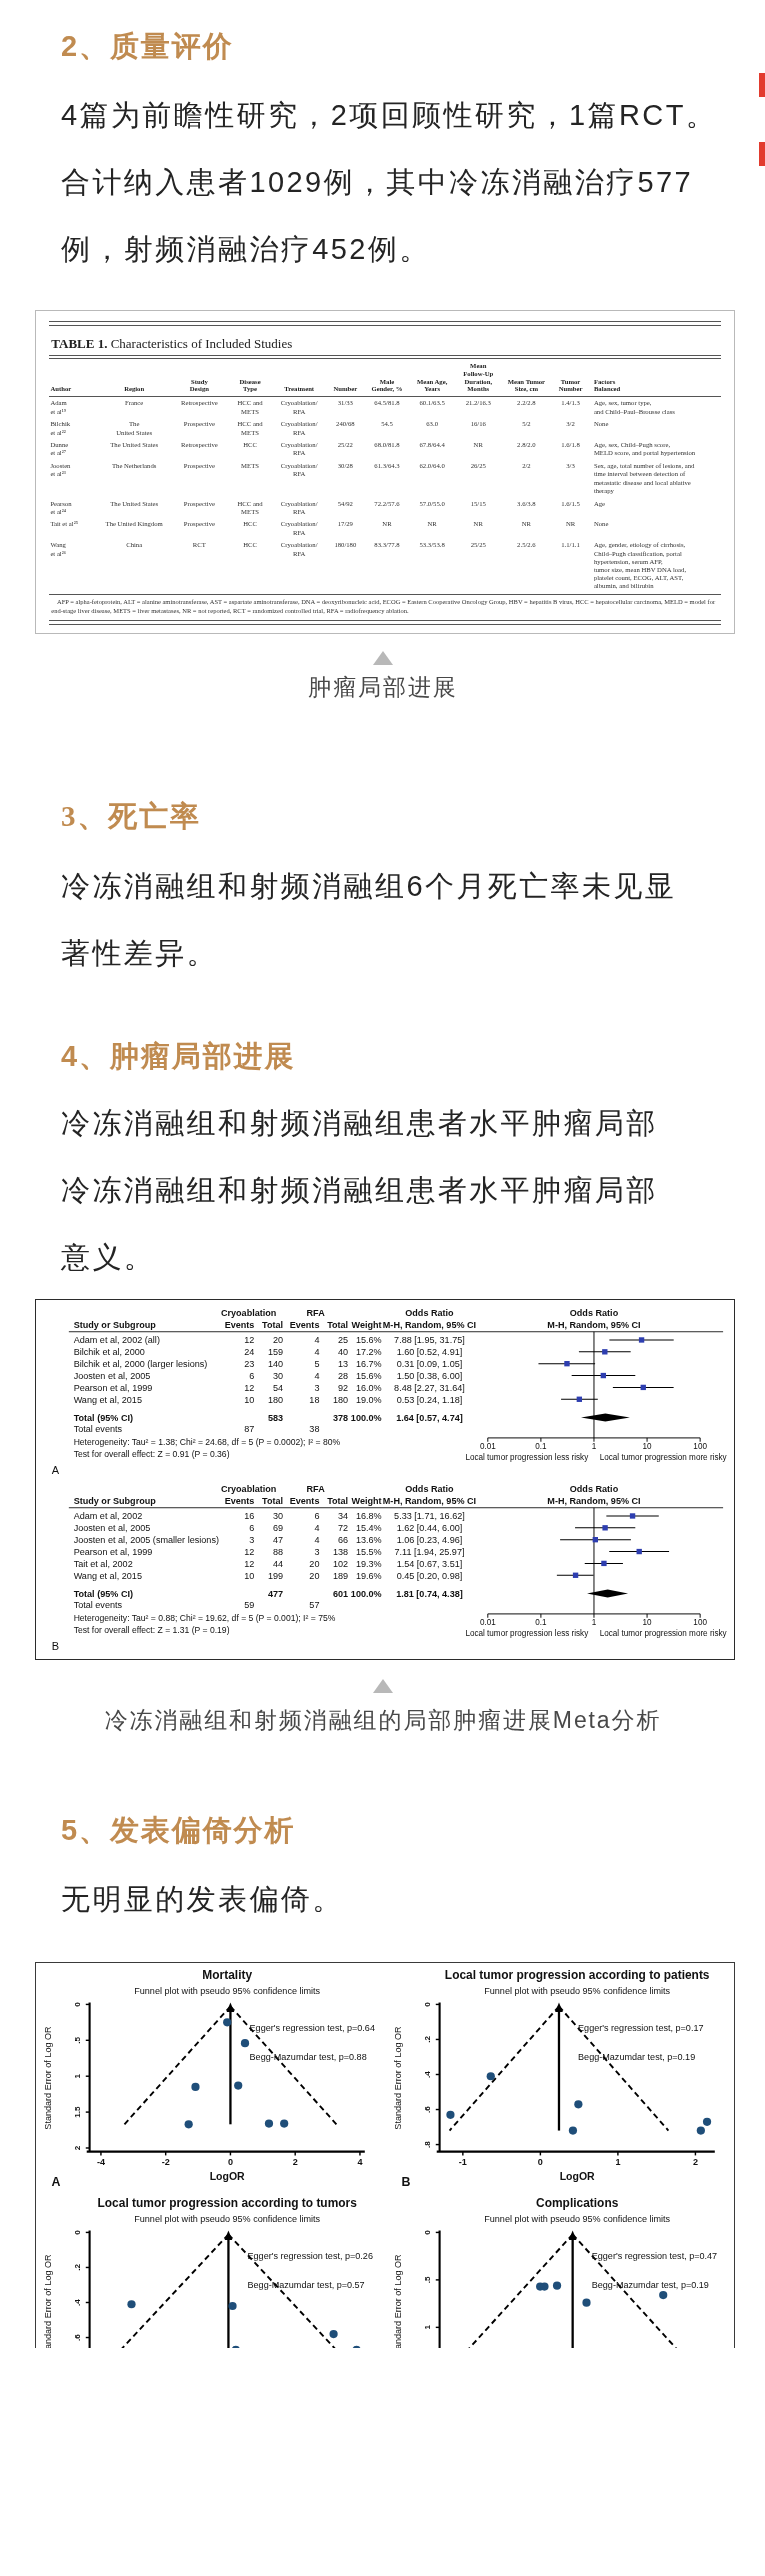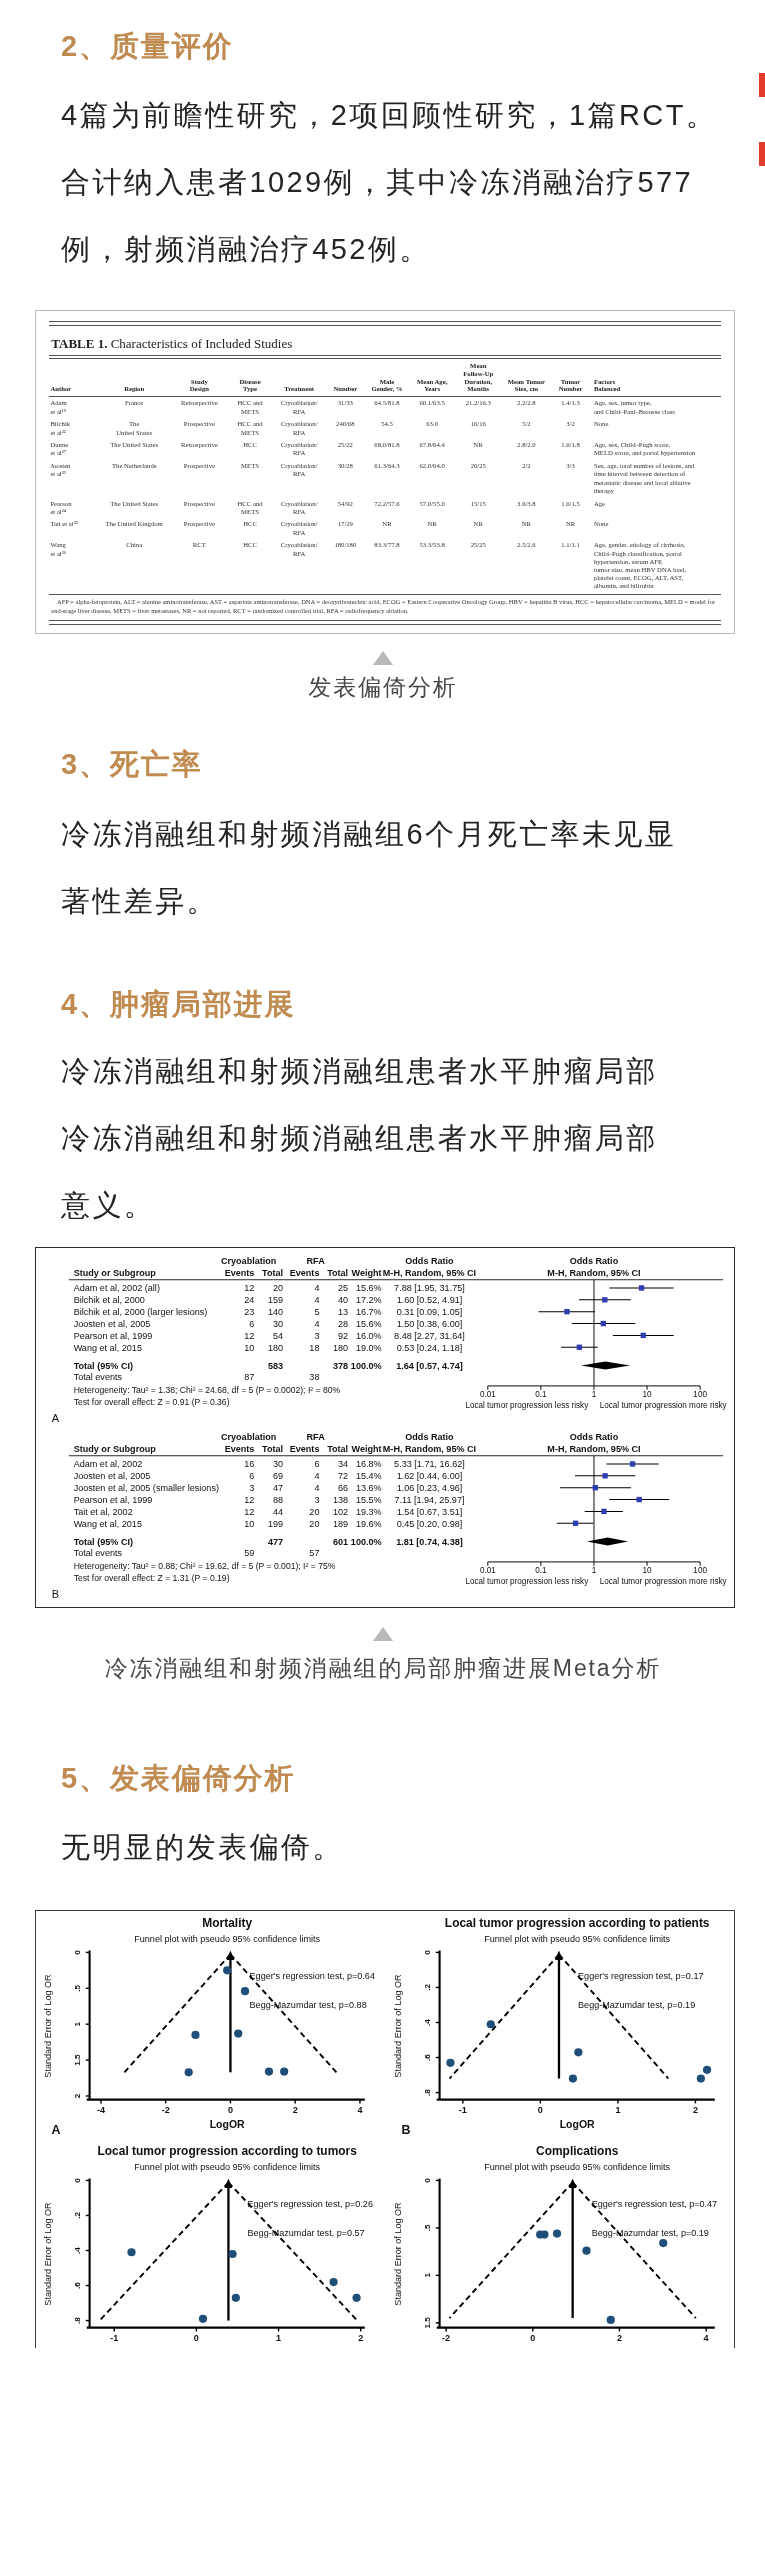--- a/index.html
+++ b/index.html
@@ -5,21 +5,21 @@
   html,body{margin:0;padding:0;background:#fff;}
   .page{position:relative;width:766px;height:2348px;background:#ffffff;overflow:hidden;
         font-family:"Liberation Sans","DejaVu Sans",sans-serif;}
   .content{padding:0 61px;}
   .red-mark{position:absolute;right:0;width:6.7px;height:24px;background:#e23b2e;}
   .red-mark.m1{top:73px;}
   .red-mark.m2{top:142px;}
   .sec-heading{margin:0;font-size:29px;line-height:42px;font-weight:bold;
                color:#c08b50;letter-spacing:1.9px;}
   .h-quality{margin-top:25px;}
-  .h-mortality{margin-top:40px;}
+  .h-mortality{margin-top:92px;font-family:Liberation Serif, serif;}
   .h-ltp{margin-top:48px;}
   .h-bias{margin-top:73px;}
   .para{margin-top:15.3px;}
   .para.m14{margin-top:13.4px;}
   .pline{font-size:29px;line-height:67px;height:67px;color:#242424;
          letter-spacing:2.4px;white-space:nowrap;}
   .figure-box{box-sizing:border-box;margin-left:-26px;width:700px;background:#fff;}
   .table-fig{margin-top:27px;border:1px solid #b9b9b9;padding:8.6px 13.4px 6.7px 13.4px;
              font-family:"Liberation Serif","DejaVu Serif",serif;color:#333;}
   .dblrule{height:2.9px;border-top:1.1px solid #555;border-bottom:1.1px solid #555;margin:1px 0;}
@@ -236,21 +236,21 @@
   tumor size, mean HBV DNA load,
   platelet count, ECOG, ALT, AST,
   albumin, and bilirubin</td>
             </tr>
           </tbody>
         </table>
       <div class="tbl-footnote">AFP = alpha-fetoprotein, ALT = alanine aminotransferase, AST = aspartate aminotransferase, DNA = deoxyribonucleic acid, ECOG = Eastern Cooperative Oncology Group, HBV = hepatitis B virus, HCC = hepatocellular carcinoma, MELD = model for end-stage liver disease, METS = liver metastases, NR = not reported, RCT = randomized controlled trial, RFA = radiofrequency ablation.</div>
       <div class="dblrule"></div>
     </div>
     <div class="tri t1"></div>
-    <div class="fig-caption">发表偏倚分析</div>
+    <div class="fig-caption">肿瘤局部进展</div>
 
     <h2 class="sec-heading h-mortality">3、死亡率</h2>
     <div class="para">
       <div class="pline">冷冻消融组和射频消融组6个月死亡率未见显</div>
       <div class="pline">著性差异。</div>
     </div>
 
     <h2 class="sec-heading h-ltp">4、肿瘤局部进展</h2>
     <div class="para m14">
       <div class="pline">冷冻消融组和射频消融组患者水平肿瘤局部</div>

